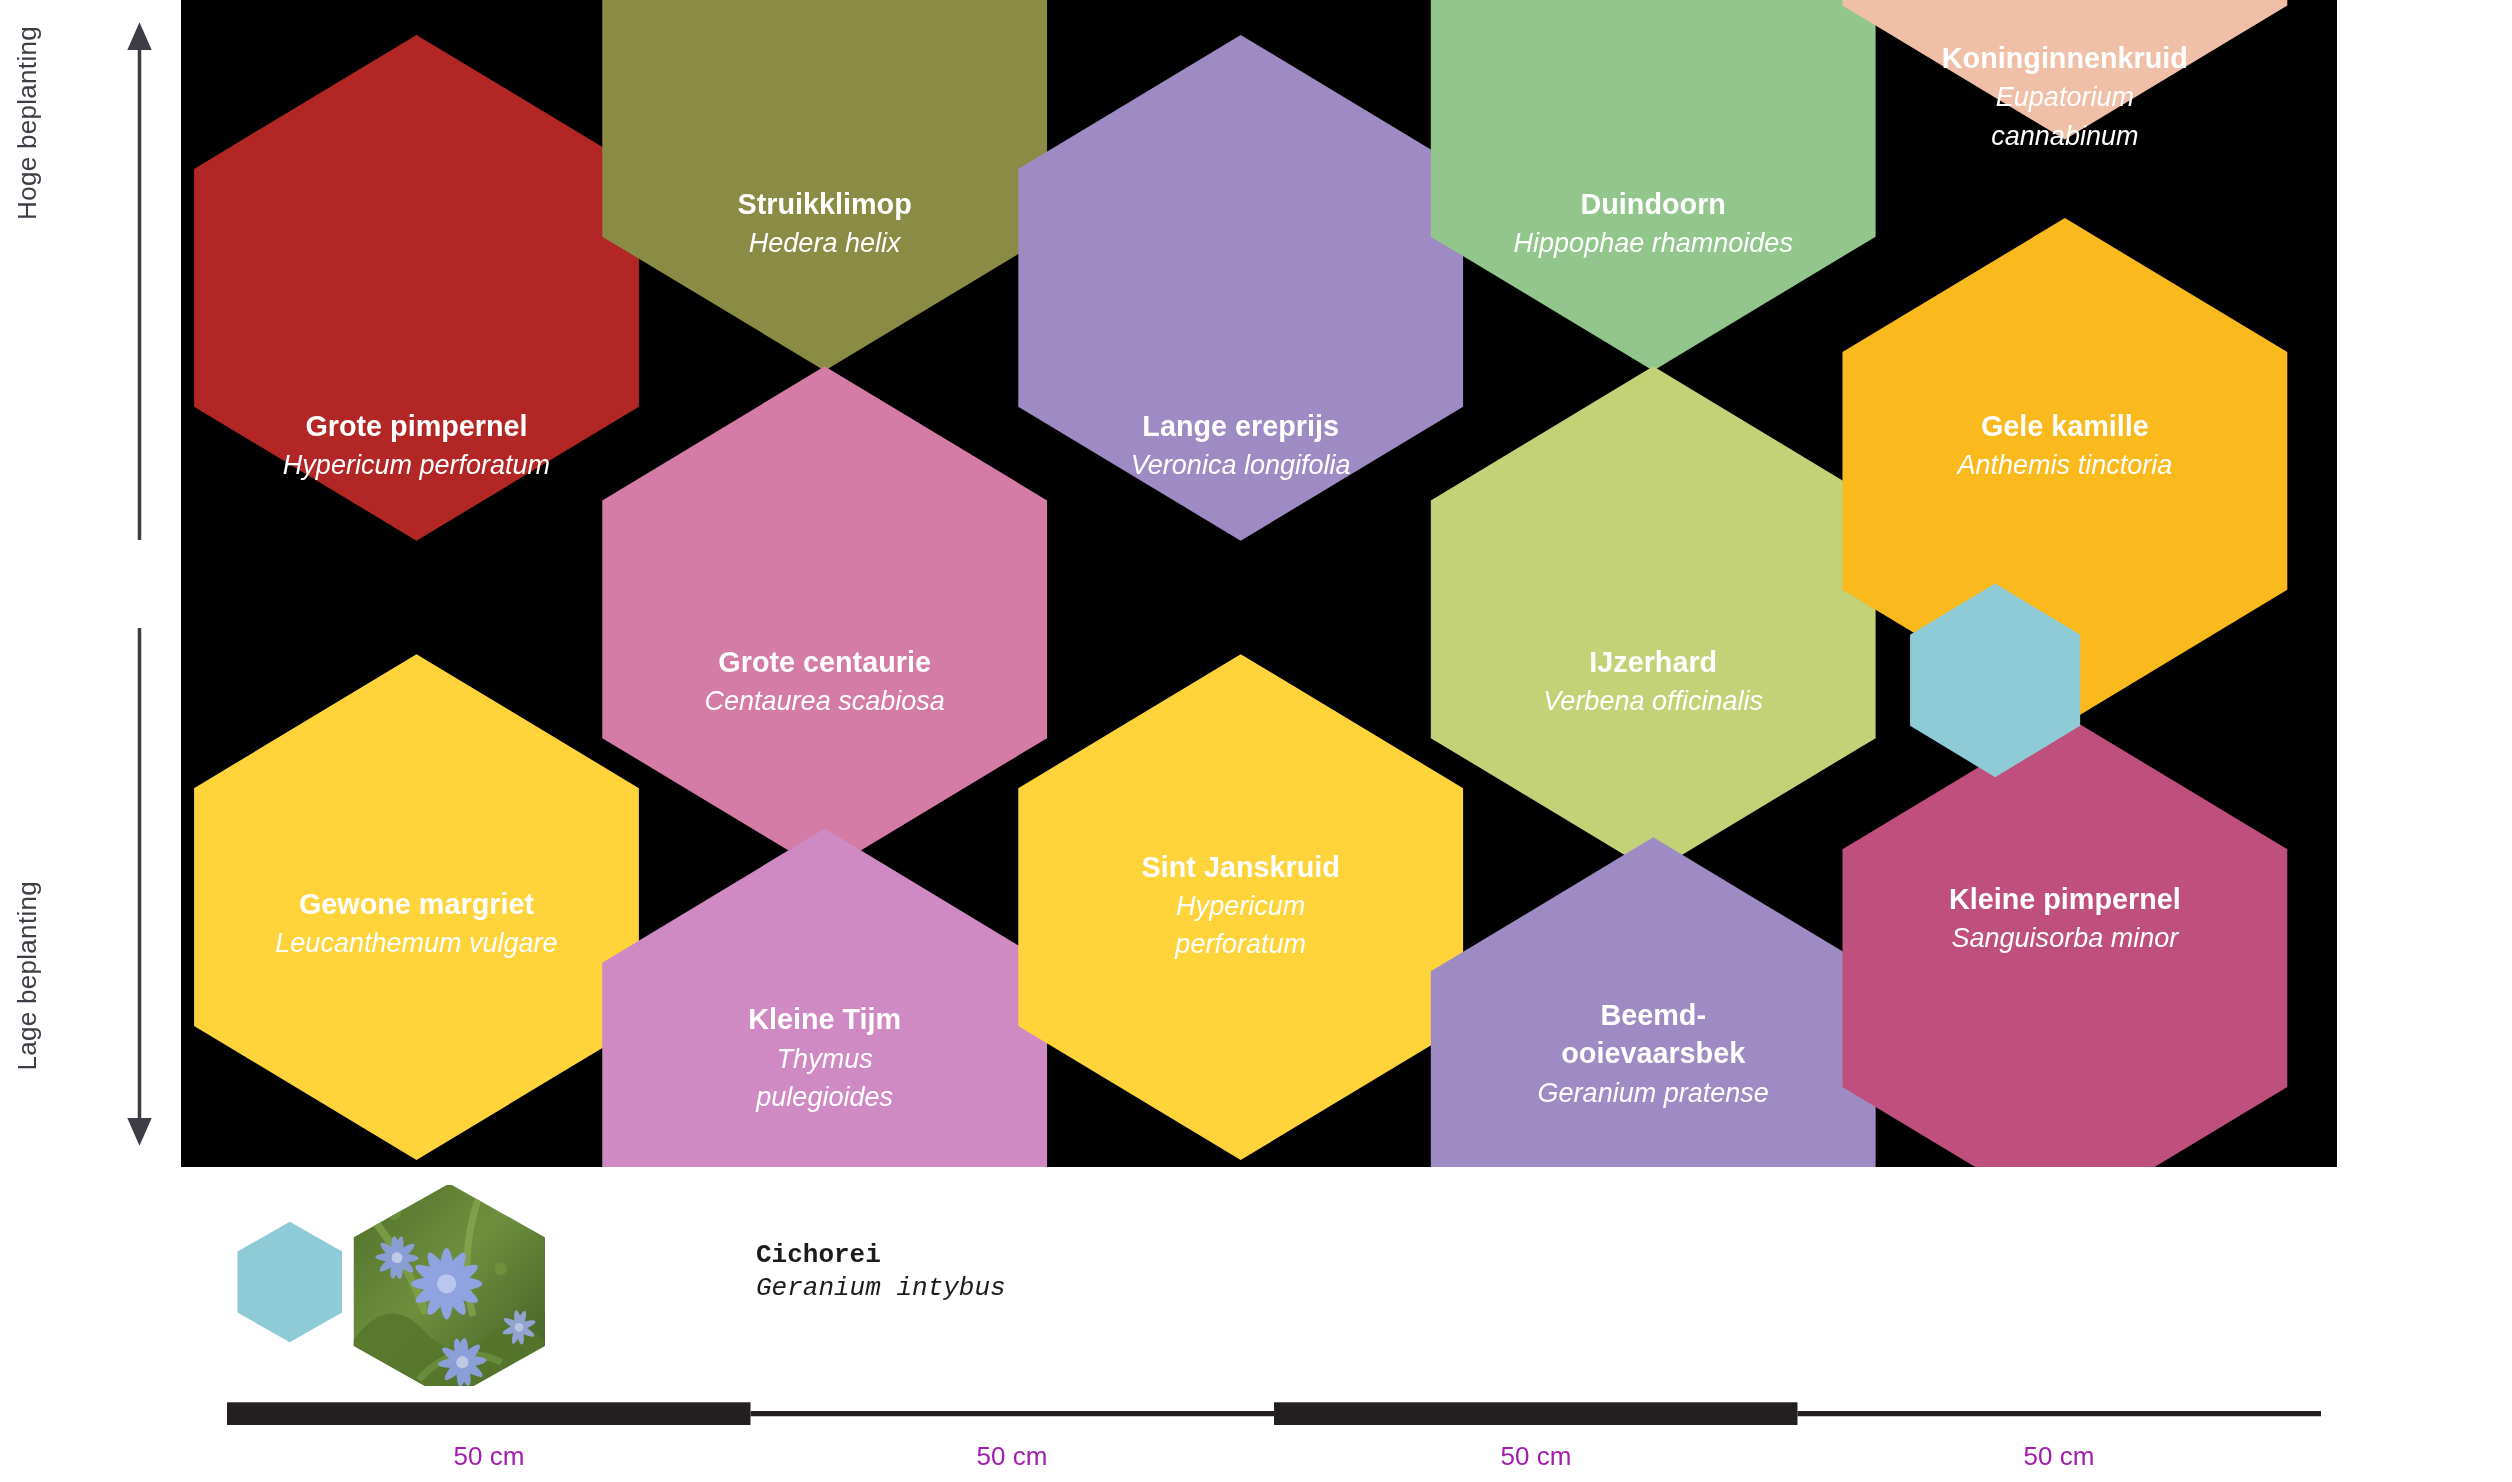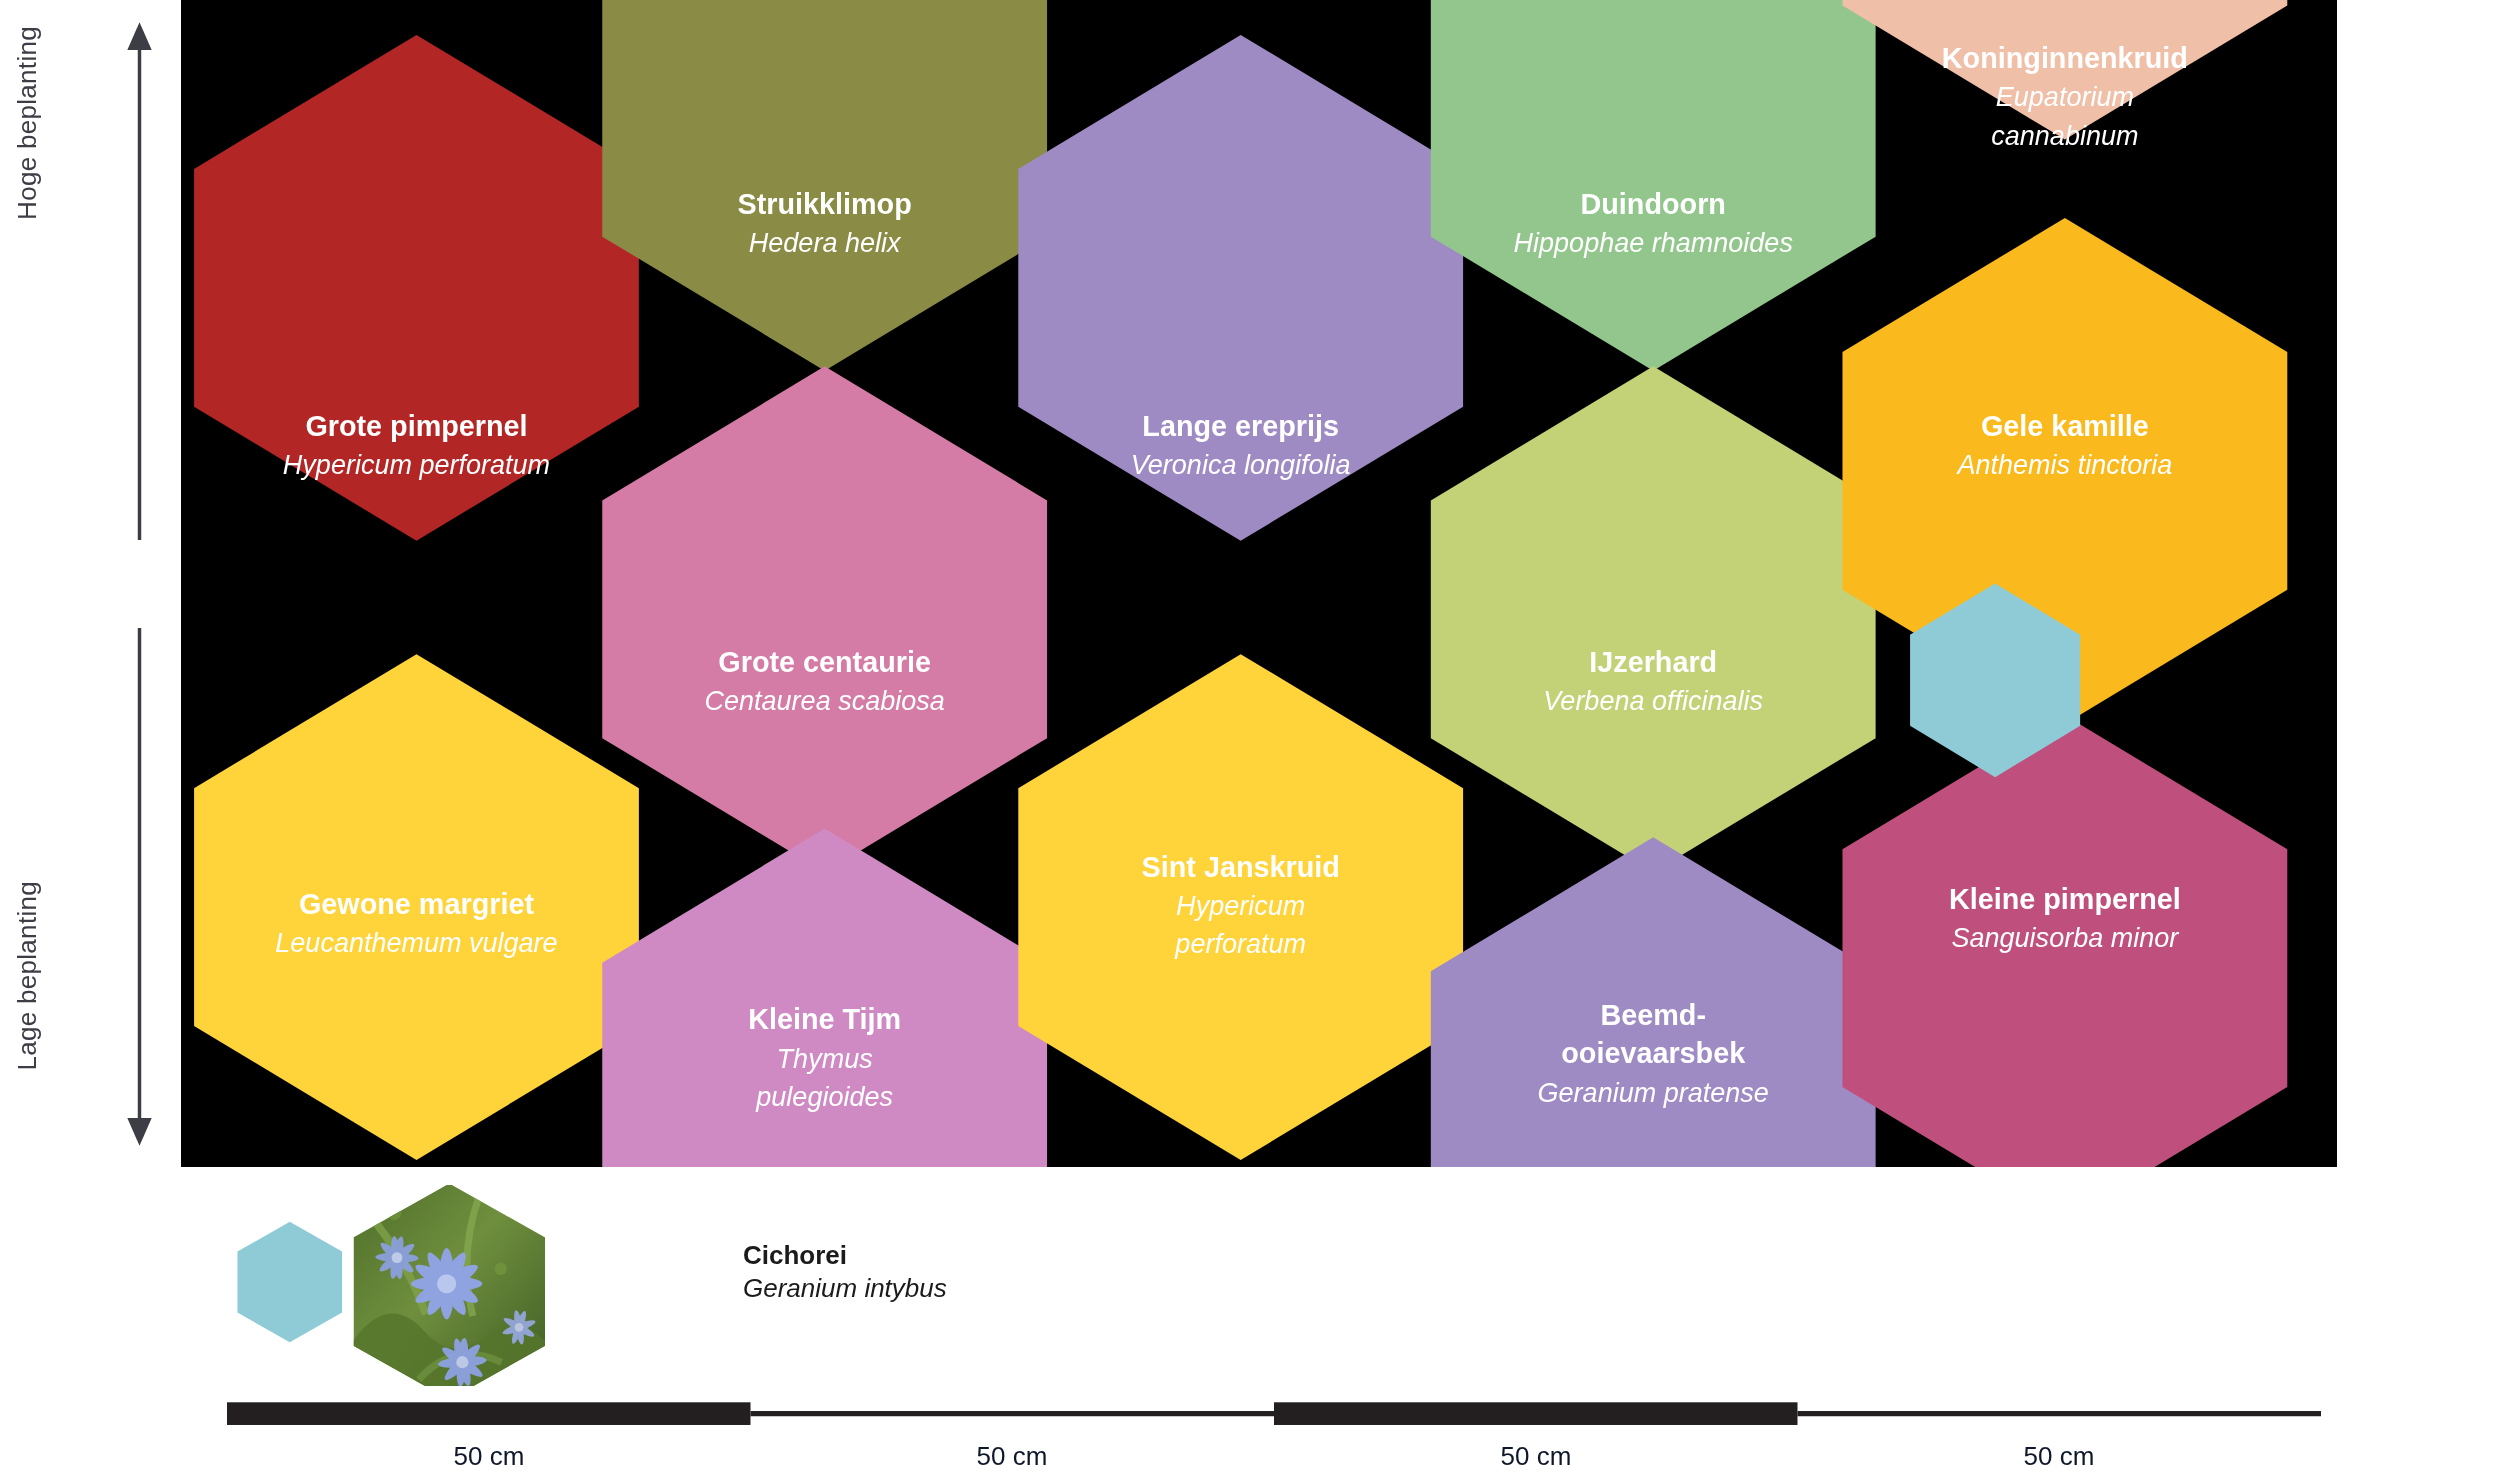--- a/index.html
+++ b/index.html
@@ -19,29 +19,29 @@
         background:#000000;}
   #plan svg{display:block;width:100%;height:100%;}
 
   .hexText{fill:#ffffff;text-anchor:middle;}
   .hexName{font-size:33px;font-weight:bold;}
   .hexSci{font-size:31px;font-style:italic;}
 
   
   #legend{position:absolute;left:227px;top:1185px;width:960px;height:201px;}
   #legend svg{position:absolute;left:0;top:0;}
-  .legend-text{position:absolute;left:516px;top:54px;line-height:1.26;}
+  .legend-text{position:absolute;left:529px;top:54px;line-height:1.26;font-family:Liberation Mono, monospace;}
   .legend-name{font-size:26px;font-weight:bold;color:#1b1b1b;}
   .legend-sci{font-size:26px;font-style:italic;color:#1b1b1b;}
 
   
   #scalebar{position:absolute;left:227px;top:1396px;width:2094px;height:87px;}
   #scalebar svg{position:absolute;left:0;top:0;}
   .scale-tick-label{position:absolute;top:45px;width:262px;text-align:center;
-      font-size:26px;color:#0f172a;}
+      font-size:26px;color:#a21caf;}
 </style>
 </head>
 <body>
 
 <div id="axis-col">
 
   <div class="axis-group" style="top:17.4px;height:523px;">
     <div class="axis-label" style="top:8.7px;">Hoge beplanting</div>
     <svg class="axis-arrow" width="35" height="523" viewBox="0 0 40 600">
       <line x1="20" y1="600" x2="20" y2="30" stroke="#3d3d46" stroke-width="4"></line>

